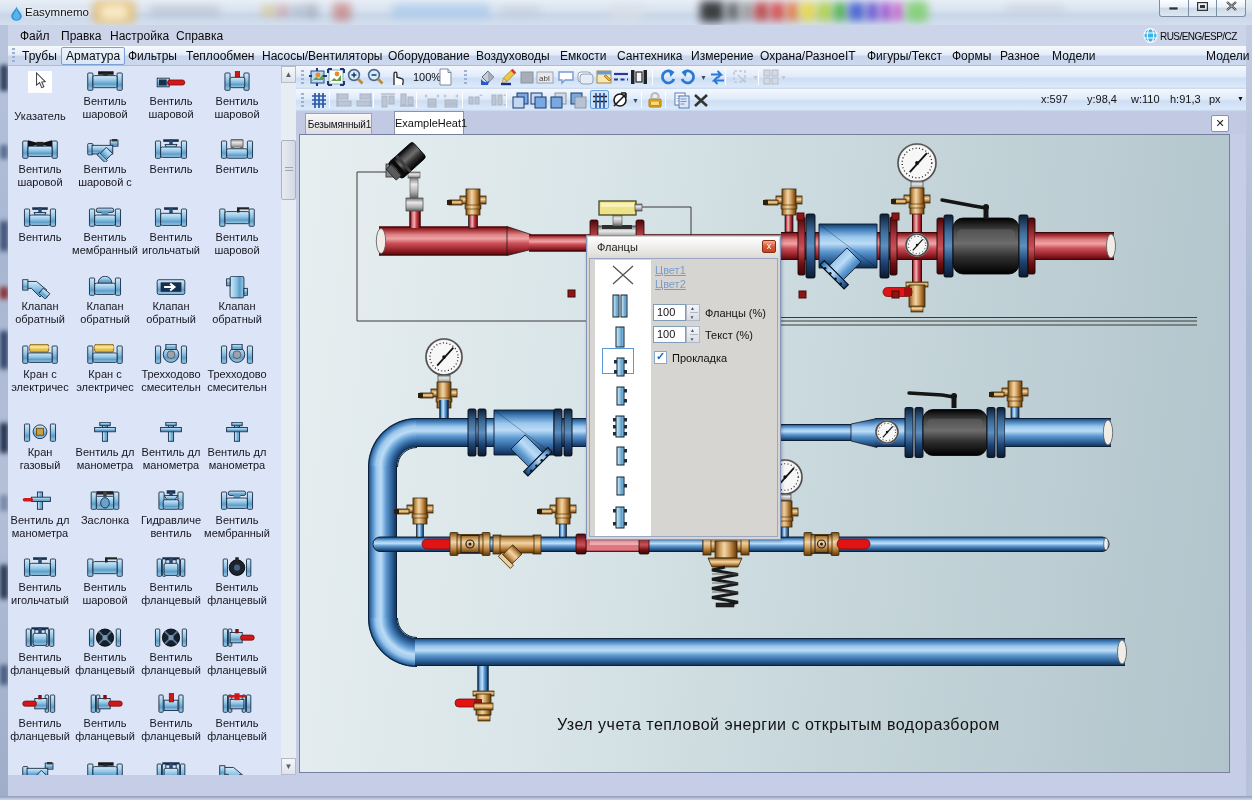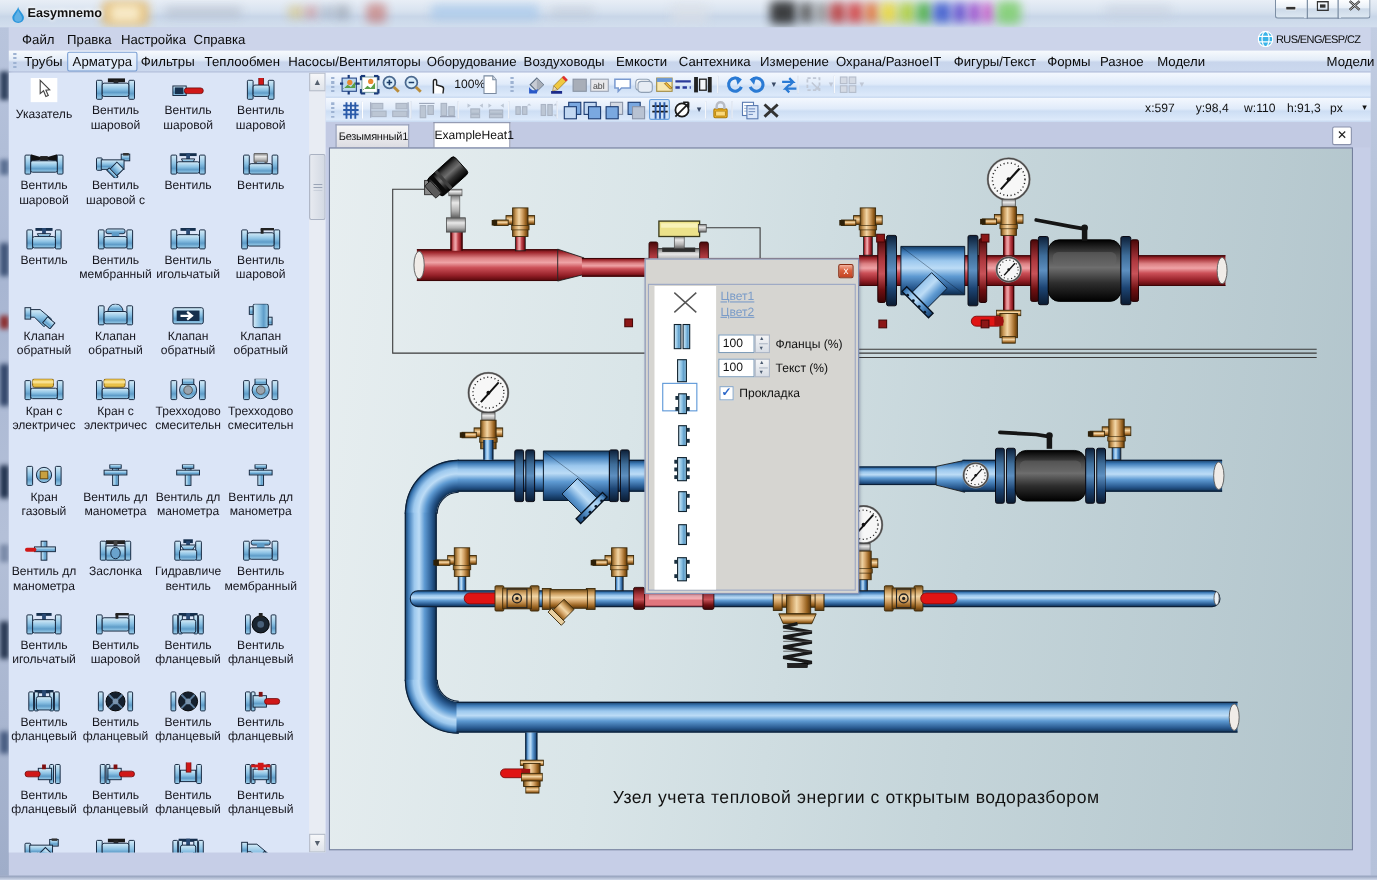--- a/index.html
+++ b/index.html
@@ -1,21 +1,21 @@
 <!DOCTYPE html>
 <html><head><meta charset="utf-8">
 <style>
 html,body{margin:0;padding:0;width:1252px;height:800px;overflow:hidden;
  font-family:"Liberation Sans",sans-serif;}
 *{box-sizing:border-box;}
 .abs{position:absolute;}
 body{position:relative;background:#c6cee7;}
 
 #titlebar{left:0;top:0;width:1252px;height:25px;overflow:hidden;
- background:linear-gradient(180deg,#e8eef6 0%,#d5e0ee 40%,#c3d2e6 60%,#cfdcec 100%);font-weight:bold;}
+ background:linear-gradient(180deg,#e8eef6 0%,#d5e0ee 40%,#c3d2e6 60%,#cfdcec 100%);}
 #titlebar .blob{position:absolute;filter:blur(4.5px);border-radius:4px;opacity:.92}
 #glassL{left:0;top:25px;width:8px;height:771px;
  background:linear-gradient(180deg,#b9c5dd,#a8b6d2 30%,#b4c0d8 60%,#9fadc9);}
 #glassR{left:1246px;top:25px;width:6px;height:771px;
  background:linear-gradient(180deg,#c2cde2,#aab8d2 40%,#b6c2da);}
 #glassB{left:0;top:796px;width:1252px;height:4px;
  background:linear-gradient(180deg,#8f9cb8,#cfd8ea);}
 .capbtn{top:0;height:17px;border:1px solid #7c8ea4;border-top:none;
  background:linear-gradient(180deg,#fdfeff 0%,#e8eff7 45%,#ccd9e8 50%,#dde8f2 100%);
  color:#1c2a3a;text-align:center;line-height:15px;font-size:10px;}
@@ -788,21 +788,21 @@
         <rect x="19" y="0" width="6" height="8" fill="#d01818"></rect>
         <rect x="12" y="2" width="20" height="3" fill="#d01818"></rect>
       </symbol>
     </defs>
   </svg>
 <div id="lpanel" class="abs">
     <div class="pitem" style="left:-1px;top:5px">
       <svg width="44" height="26">
         <use href="#sy-cursor"></use>
       </svg>
-      <div style="margin-top:4px">Указатель</div>
+      <div style="margin-top:16px">Указатель</div>
     </div>
     <div class="pitem" style="left:64px;top:5px">
       <svg width="44" height="26">
         <use href="#sy-ballBlack"></use>
       </svg>
       <div style="margin-top:1px">Вентиль<br>шаровой</div>
     </div>
     <div class="pitem" style="left:130px;top:5px">
       <svg width="44" height="26">
         <use href="#sy-redRight"></use>
@@ -1310,20 +1310,21 @@
       <rect x="472" y="690" width="21" height="5" fill="url(#gBr)" stroke="#3a2808" stroke-width="0.7"></rect>
       <rect x="475" y="693" width="15" height="21" fill="url(#gBrh)" stroke="#3a2808" stroke-width="0.8"></rect>
       <rect x="454" y="698.0" width="25" height="8" rx="4.0" fill="#e01414" stroke="#7a0a0a" stroke-width="0.8"></rect>
       <rect x="473" y="698" width="8" height="8" fill="#a01010"></rect>
       <rect x="473" y="702" width="19" height="7" fill="url(#gBr)" stroke="#3a2808" stroke-width="0.7"></rect>
       <rect x="477" y="714" width="12" height="6" fill="url(#gBr)" stroke="#3a2808" stroke-width="0.7"></rect>
       <text x="556" y="729" font-size="16" letter-spacing="0.5" fill="#111" font-family="Liberation Sans">Узел учета тепловой энергии с открытым водоразбором</text>
     </svg>
   </div>
 <div id="dlg" class="abs">
+    <div id="dlgtitle">Фланцы</div>
     <div id="dlgx">x</div>
 <div id="dlgbody">
       <div id="dlglist">
 <svg style="position:absolute;left:17px;top:5px" width="22" height="20">
           <path d="M1 1 L21 19 M21 1 L1 19" stroke="#555" stroke-width="1.3"></path>
         </svg>
 <div class="fitem" style="top:91px;left:-4px;width:64px">
           <span style="position:absolute;left:11px;top:-3px;width:32px;height:26px;border:1px solid #5a96d8;background:#fff"></span>
         </div>
 <div class="fitem" style="top:34px">

